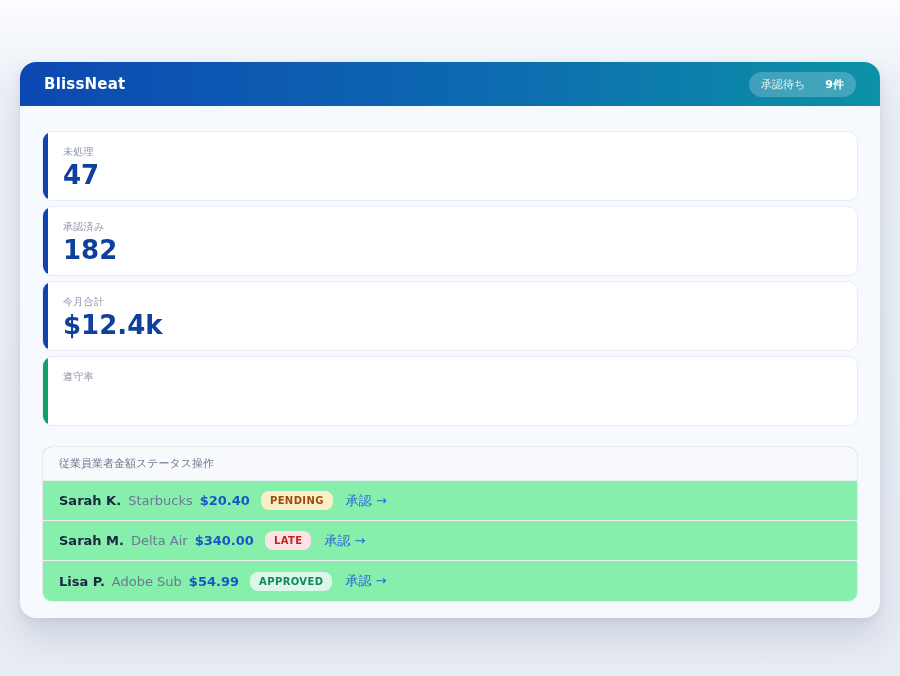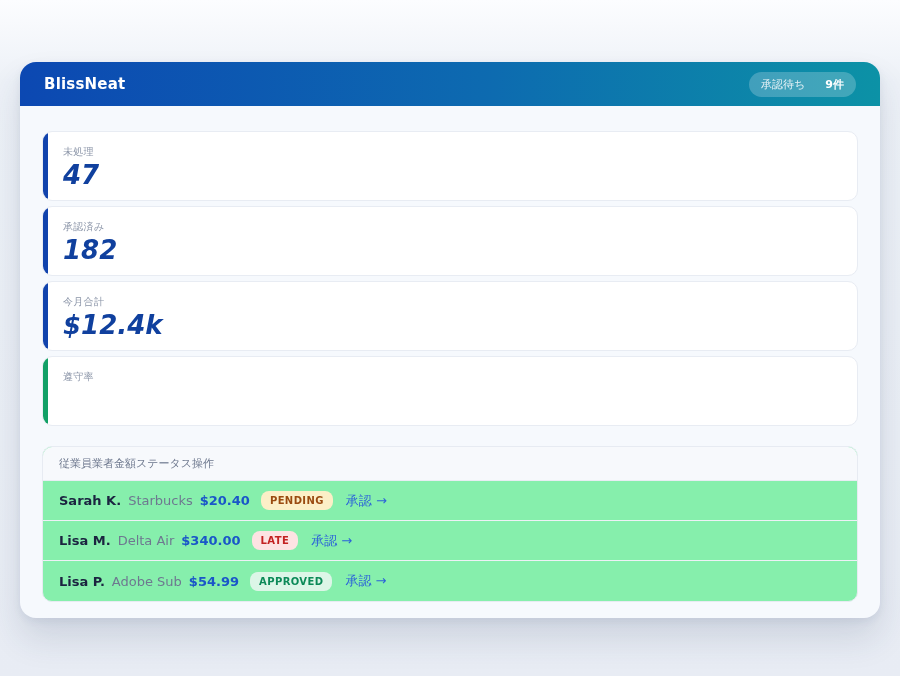--- a/index.html
+++ b/index.html
@@ -31,21 +31,21 @@
   .stats { padding:25px 22px 0; display:flex; flex-direction:column; gap:5px; }
   .stat-card {
     background:#ffffff; border:1px solid #e8ecf3; border-radius:10px;
     height:70px; padding:13px 16px 0 16px; position:relative; overflow:hidden;
   }
   .stat-card::before {
     content:""; position:absolute; left:0; top:0; bottom:0; width:5px;
     background:var(--accent,#1143ad);
   }
   .stat-label { font-size:10px; color:#8b95a8; letter-spacing:.3px; margin-left:4px; }
-  .stat-value { font-size:26px; font-weight:bold; color:var(--valcolor,#10409e); margin-left:4px; margin-top:2px; line-height:1.1;font-style:italic; }
+  .stat-value { font-size:26px; font-weight:bold; color:var(--valcolor,#10409e); margin-left:4px; margin-top:2px; line-height:1.1; }
   .table-card {
     margin:20px 22px 0; background:#86efac; border:1px solid #e7ebf2;
     border-radius:10px; overflow:hidden;
   }
   .table-head {
     background:#f7f9fc; border-bottom:1px solid #e9edf3;
     padding:9px 16px; font-size:11px; color:#6b768c;
   }
   .table-head span { display:inline; }
   .t-row {
@@ -101,21 +101,21 @@
 
     <div class="t-row">
       <span class="emp">Sarah K.</span>
       <span class="vendor">Starbucks</span>
       <span class="amount">$20.40</span>
       <span class="badge pending">PENDING</span>
       <a class="action" href="#">承認 →</a>
     </div>
 
     <div class="t-row">
-      <span class="emp">Lisa M.</span>
+      <span class="emp">Sarah M.</span>
       <span class="vendor">Delta Air</span>
       <span class="amount">$340.00</span>
       <span class="badge late">LATE</span>
       <a class="action" href="#">承認 →</a>
     </div>
 
     <div class="t-row">
       <span class="emp">Lisa P.</span>
       <span class="vendor">Adobe Sub</span>
       <span class="amount">$54.99</span>

